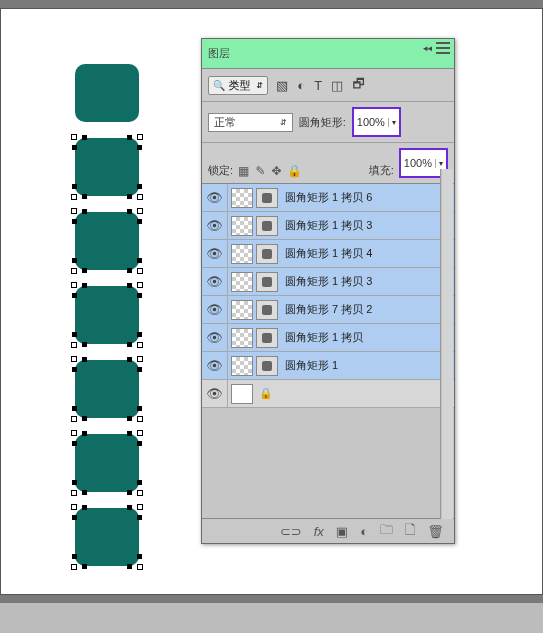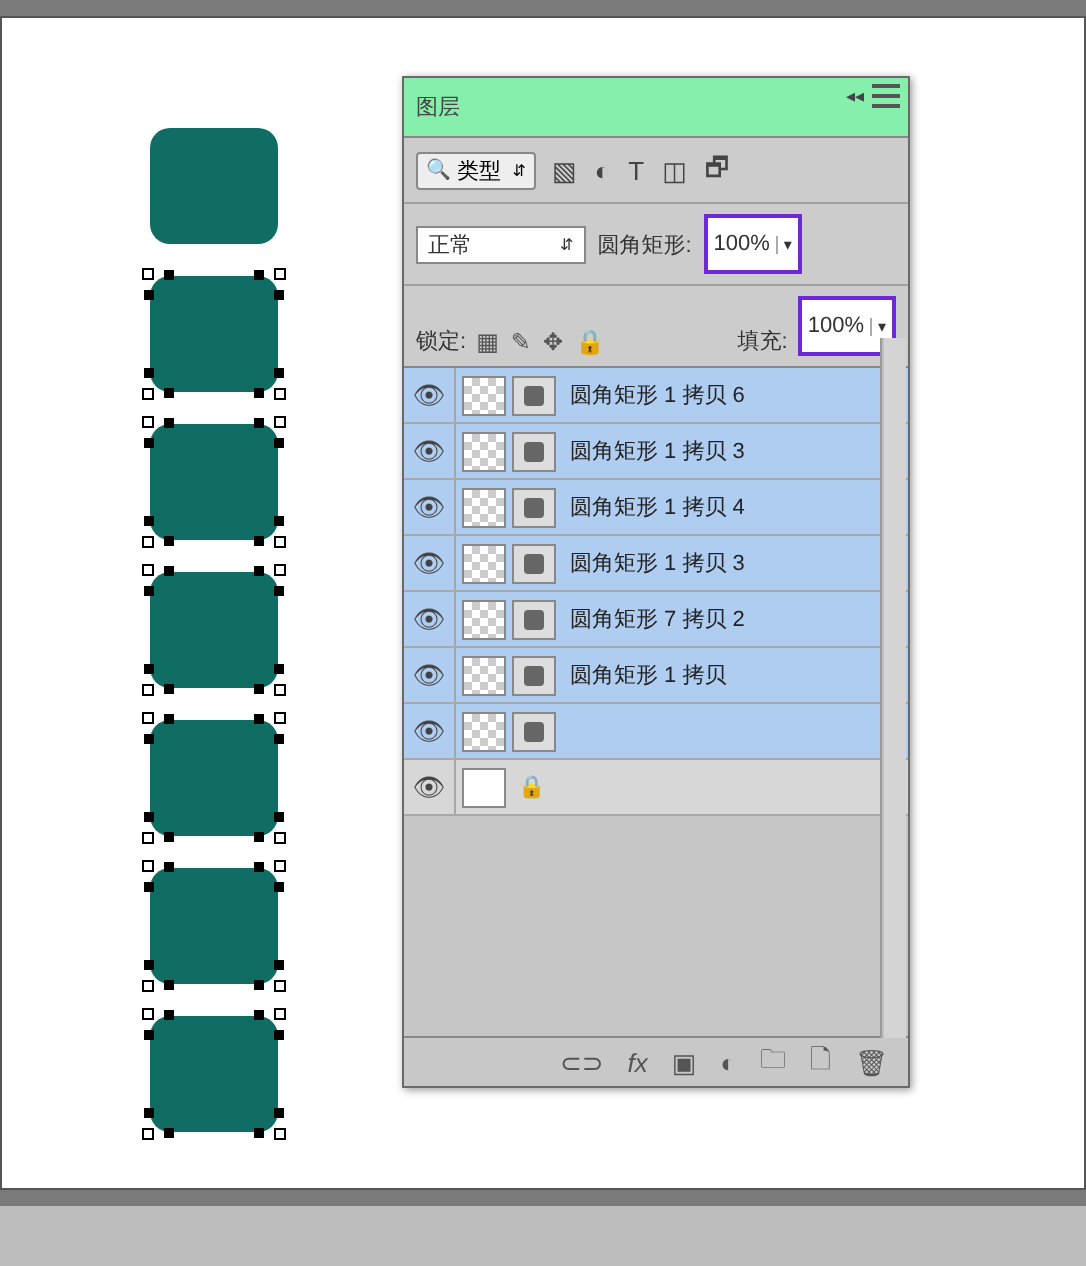--- a/index.html
+++ b/index.html
@@ -406,20 +406,21 @@
       <span class="name">圆角矩形 1 拷贝</span>
     </div>
     <div class="layer">
       <div class="eye">👁</div>
       <div class="thumb"></div>
       <div class="mask">
           <svg viewBox="0 0 14 14">
             <rect x="2" y="2" width="10" height="10" rx="2" fill="#666"></rect>
           </svg>
         </div>
+      <span class="name">圆角矩形 1</span>
     </div>
     <div class="layer bg">
       <div class="eye">👁</div>
       <div class="thumb bgw"></div>
       <span class="lockicon">🔒</span>
     </div>
     <div class="list-empty"></div>
   </div>
 
   <div class="panel-footer">

